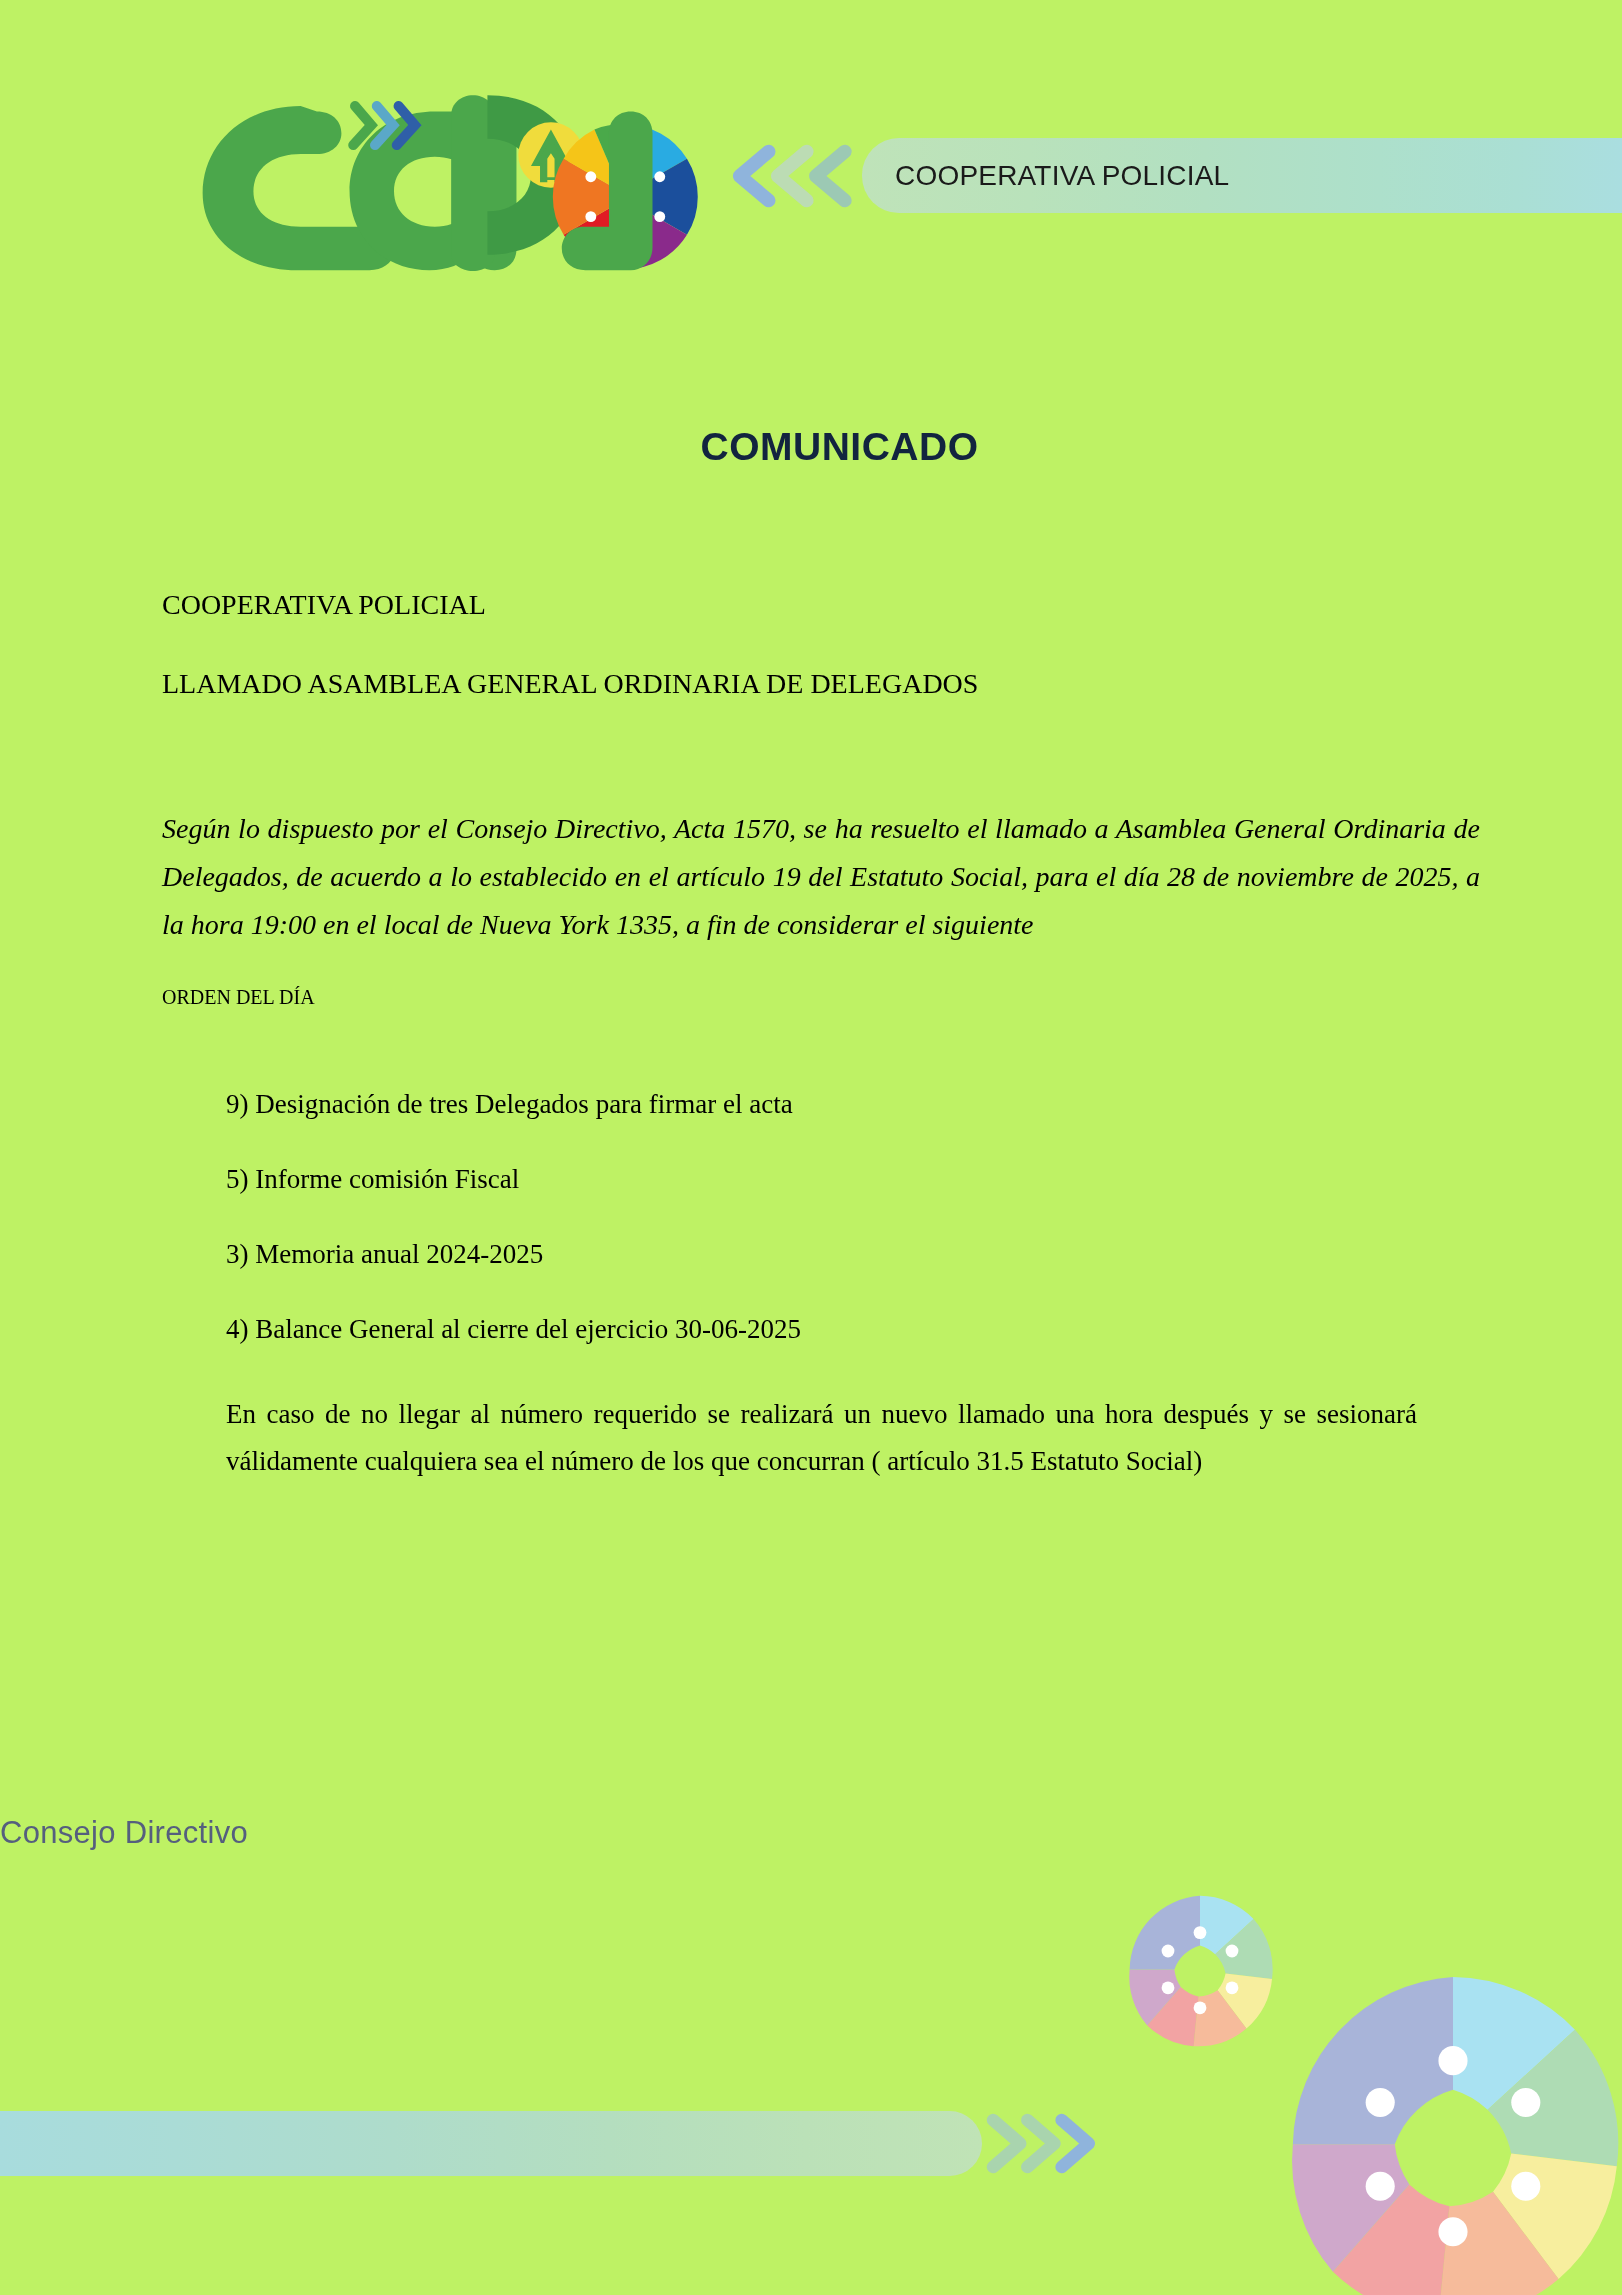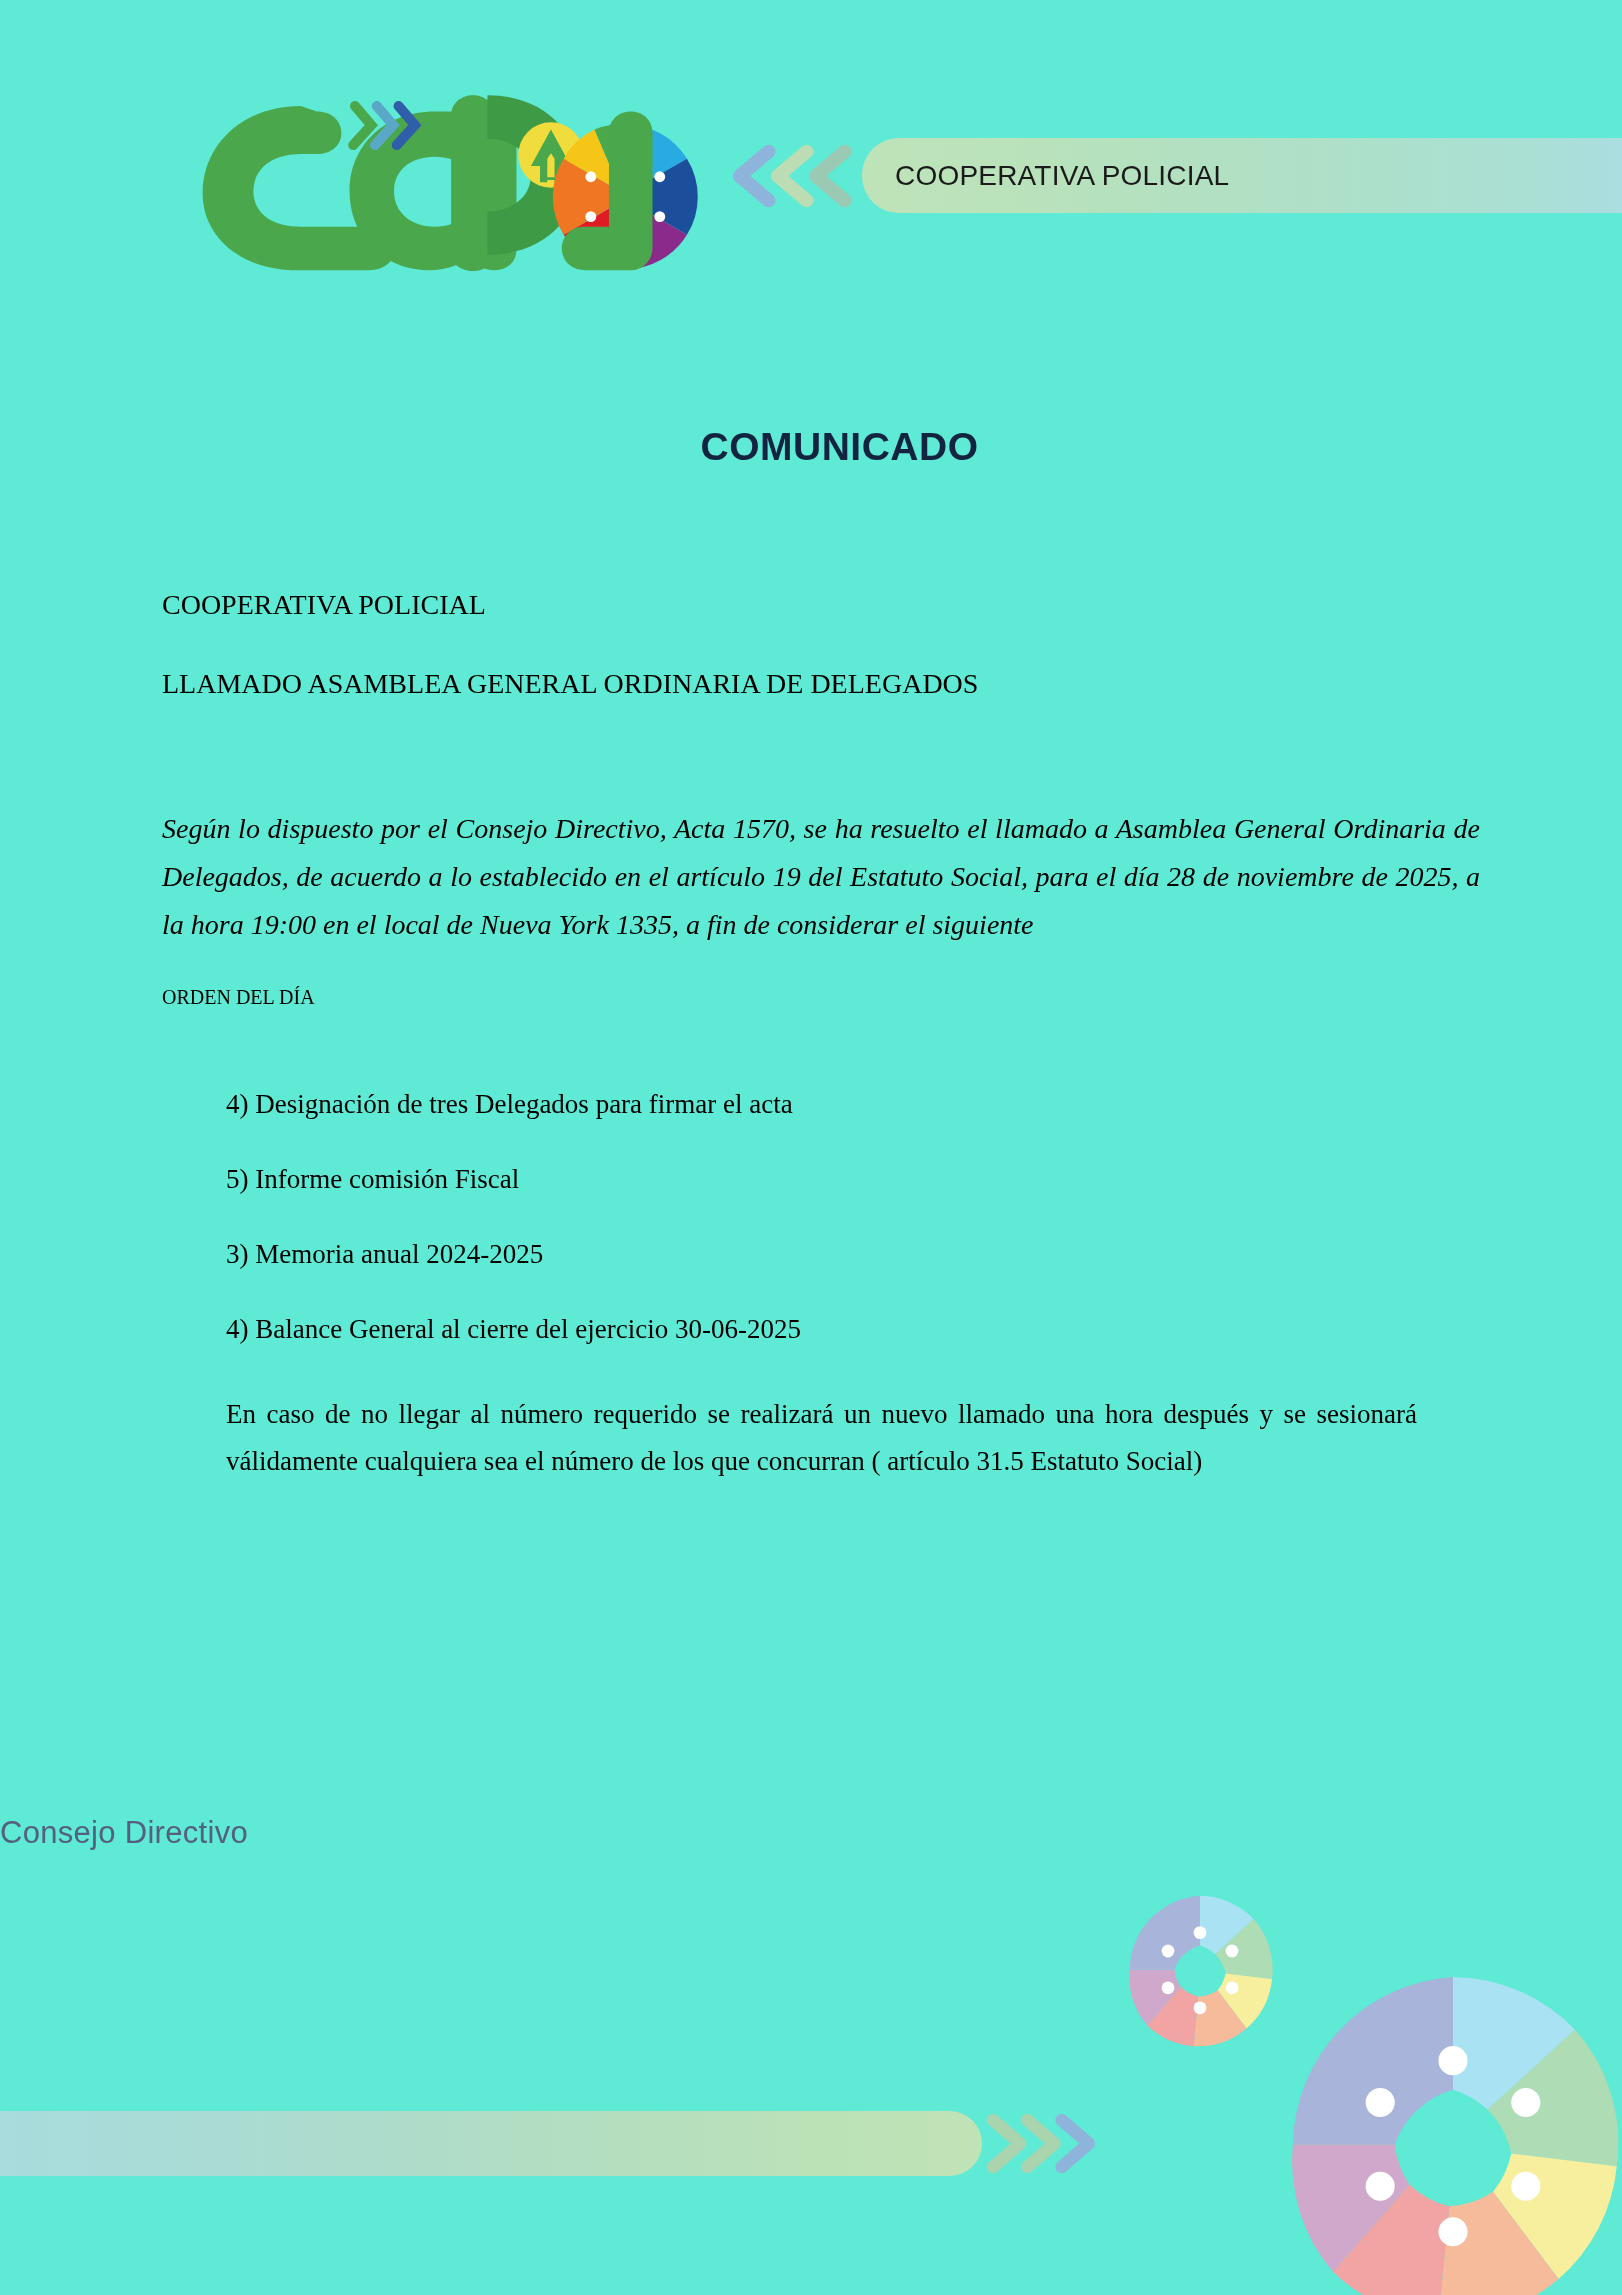--- a/index.html
+++ b/index.html
@@ -8,21 +8,21 @@
     background: #ffffff;
   }
   body {
     font-family: "Liberation Serif", serif;
     -webkit-font-smoothing: antialiased;
   }
   .page {
     position: relative;
     width: 1623px;
     height: 2296px;
-    background: #5eead4;
+    background: #bef264;
     overflow: hidden;
   }
 
   
   .header {
     position: absolute;
     top: 0;
     left: 0;
     width: 1623px;
     height: 309px;
@@ -281,21 +281,21 @@
 
     <div class="para-gap"></div>
 
     <p class="para">Según lo dispuesto por el Consejo Directivo, Acta 1570, se ha resuelto el llamado a Asamblea General Ordinaria de Delegados, de acuerdo a lo establecido en el artículo 19 del Estatuto Social, para el día 28 de noviembre de 2025, a la hora 19:00 en el local de Nueva York 1335, a fin de considerar el siguiente</p>
 
     <div style="height:38px"></div>
 
     <div class="section-label">ORDEN DEL DÍA</div>
 
     <div class="agenda">
-      <div class="agenda-item">4) Designación de tres Delegados para firmar el acta</div>
+      <div class="agenda-item">9) Designación de tres Delegados para firmar el acta</div>
       <div class="agenda-item">5) Informe comisión Fiscal</div>
       <div class="agenda-item">3) Memoria anual 2024-2025</div>
       <div class="agenda-item">4) Balance General al cierre del ejercicio 30-06-2025</div>
       <p class="agenda-note">En caso de no llegar al número requerido se realizará un nuevo llamado una hora después y se sesionará válidamente cualquiera sea el número de los que concurran ( artículo 31.5 Estatuto Social)</p>
     </div>
   </div>
 
   <div class="signature">Consejo Directivo</div>
 
   <div class="puzzle-small">

